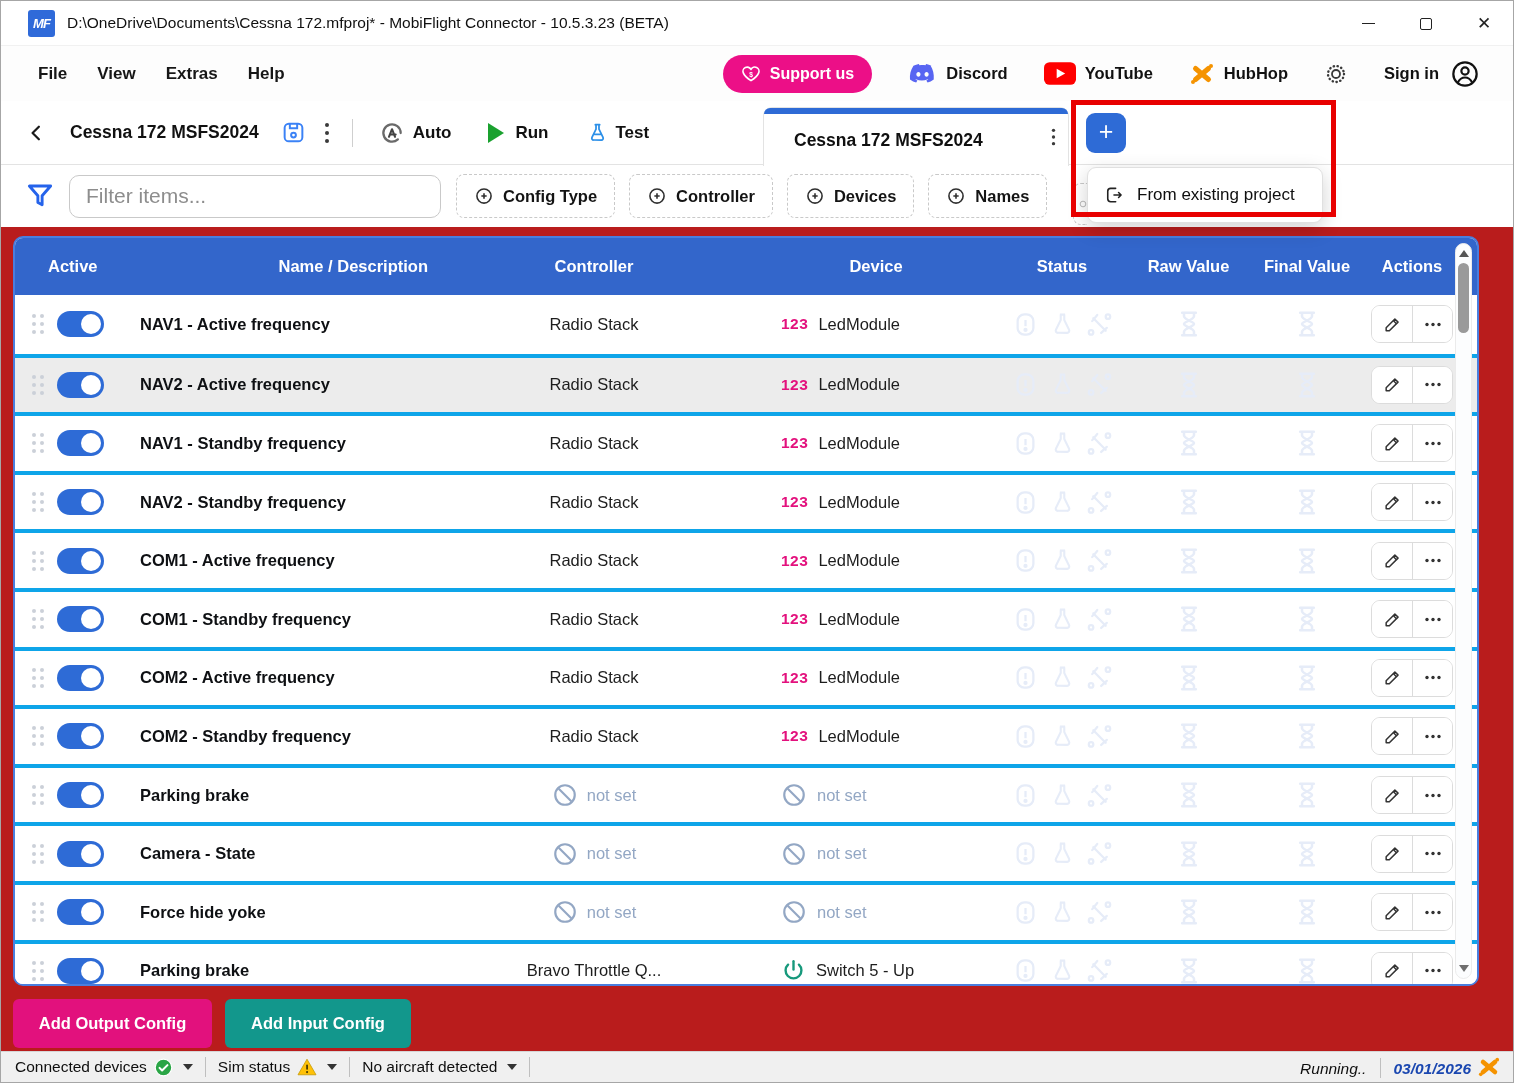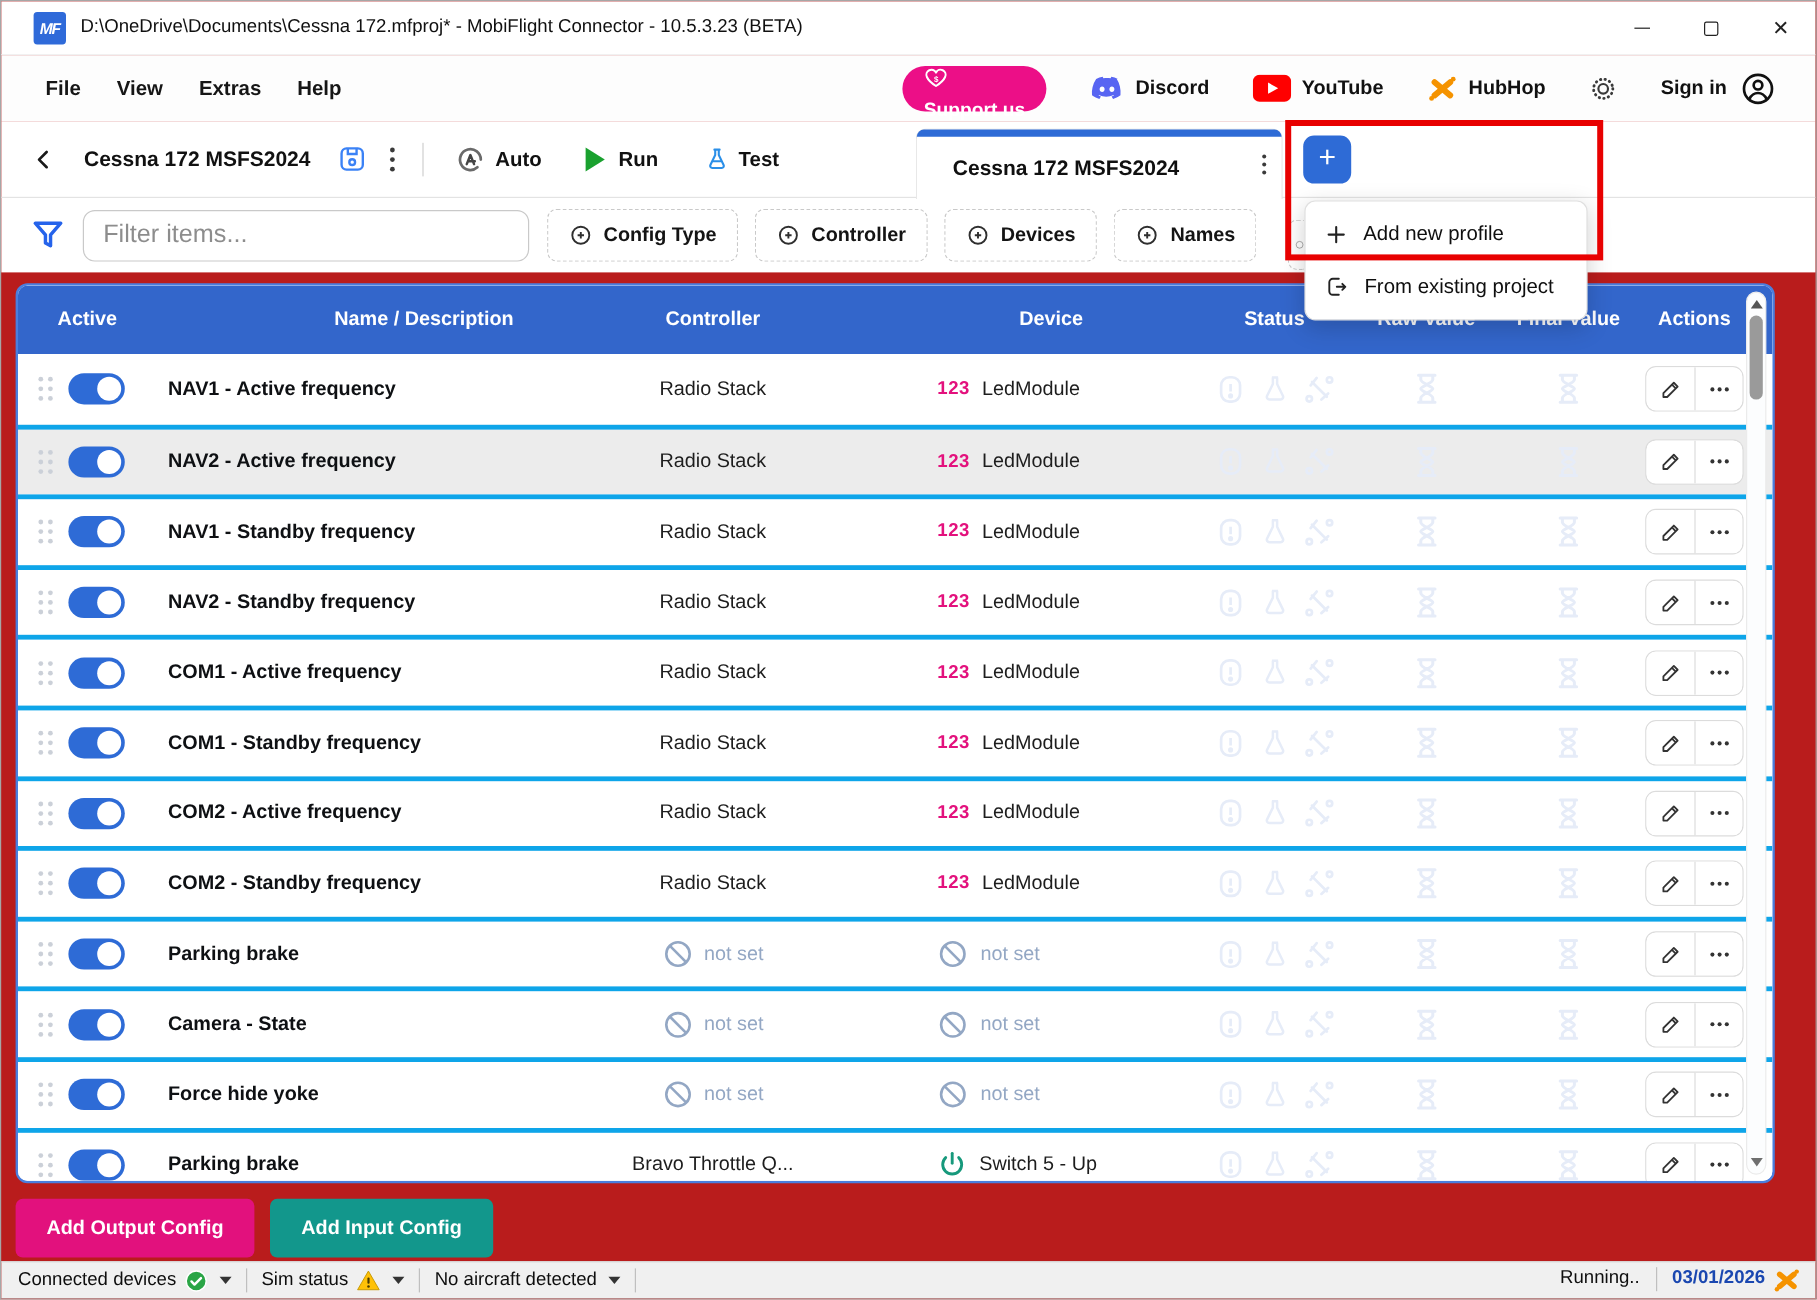--- a/index.html
+++ b/index.html
@@ -18,22 +18,22 @@
   .win-btn { width:58px; height:45px; display:flex; align-items:center; justify-content:center; color:#222; }
   .glyph-min { width:13px; height:1.6px; background:#222; }
   .glyph-max { width:12px; height:12px; border:1.6px solid #222; border-radius:2px; }
   .glyph-close { font-size:17px; line-height:1; }
 
   
   .menubar { position:absolute; top:45px; left:0; right:0; height:55px; background:#fdfdfd;
              display:flex; align-items:center; padding-left:22px; }
   .menu-item { font-size:17px; font-weight:600; color:#161616; padding:0 15px; cursor:default; }
   .nav-cluster { position:absolute; right:34px; top:0; height:55px; display:flex; align-items:center; gap:36px; }
-  .pill { height:38px; border-radius:19px; background:#ec0f87; color:#fff; display:flex; align-items:flex-start;
-          gap:9px; padding:0 18px; font-weight:700; font-size:16px;flex-direction:column; }
+  .pill { height:38px; border-radius:19px; background:#ec0f87; color:#fff; display:flex; align-items:center;
+          gap:9px; padding:0 18px; font-weight:700; font-size:16px; }
   .navlink { display:flex; align-items:center; gap:9px; font-weight:700; font-size:16.5px; color:#111; }
   .icon { display:inline-flex; align-items:center; justify-content:center; }
 
   
   .toolbar { position:absolute; top:100px; left:0; right:0; height:64px; background:#fff;
              border-bottom:1px solid #e3e3e3; display:flex; align-items:center; padding-left:26px; }
   .project-name { font-size:17.5px; font-weight:700; color:#111; margin-left:24px; }
   .tool-sep { width:1px; height:28px; background:#cfcfcf; margin-left:22px; }
   .tool-group { display:flex; align-items:center; gap:8px; font-weight:700; font-size:17px; color:#111; }
 
@@ -122,21 +122,21 @@
                 display:flex; align-items:center; justify-content:center; font-family:inherit; }
 
   
   .statusbar { position:absolute; left:0; right:0; bottom:0; height:31px; background:#f0f0f0;
                border-top:1px solid #d6d6d6; display:flex; align-items:center; font-size:15.5px;
                color:#0e0e0e; padding:0 8px; }
   .sb-item { display:flex; align-items:center; gap:7px; padding:0 6px; }
   .sb-sep { width:1px; height:20px; background:#bfbfbf; margin:0 6px; }
   .caret { width:0; height:0; border-left:5px solid transparent; border-right:5px solid transparent;
            border-top:6px solid #333; margin-left:3px; }
-  .sb-right { margin-left:auto; display:flex; align-items:flex-start; }
+  .sb-right { margin-left:auto; display:flex; align-items:flex-end;font-style:italic; }
   .sb-date { color:#1a47b0; font-weight:600; padding:0 6px; }
 </style>
 </head>
 <body>
 
 <div id="window">
 
   <div class="titlebar">
     <div class="app-logo">MF</div>
     <div class="title-text">D:\OneDrive\Documents\Cessna 172.mfproj* - MobiFlight Connector - 10.5.3.23 (BETA)</div>
@@ -282,28 +282,20 @@
 
   <div class="chip-frag">
     <svg width="18" height="18" viewBox="0 0 24 24" fill="none" stroke="#8d8d8d" stroke-width="1.8">
         <circle cx="12" cy="12" r="8.5"></circle>
       </svg>
   </div>
 
   <div class="dropdown">
     <div class="dd-item">
       <span class="icon">
-        <svg width="19" height="19" viewBox="0 0 24 24" stroke="#222" stroke-width="2.2" stroke-linecap="round">
-            <path d="M12 4v16M4 12h16"></path>
-          </svg>
-      </span>
-      <span>Add new profile</span>
-    </div>
-    <div class="dd-item">
-      <span class="icon">
         <svg width="20" height="20" viewBox="0 0 24 24" fill="none" stroke="#222" stroke-width="1.9" stroke-linecap="round" stroke-linejoin="round">
             <path d="M14 4H8a3.5 3.5 0 0 0-3.5 3.5v9A3.5 3.5 0 0 0 8 20h6"></path>
             <path d="M12 12h8.5m0 0l-3-3m3 3l-3 3"></path>
           </svg>
       </span>
       <span>From existing project</span>
     </div>
   </div>
 
   <div class="red-rect"></div>

